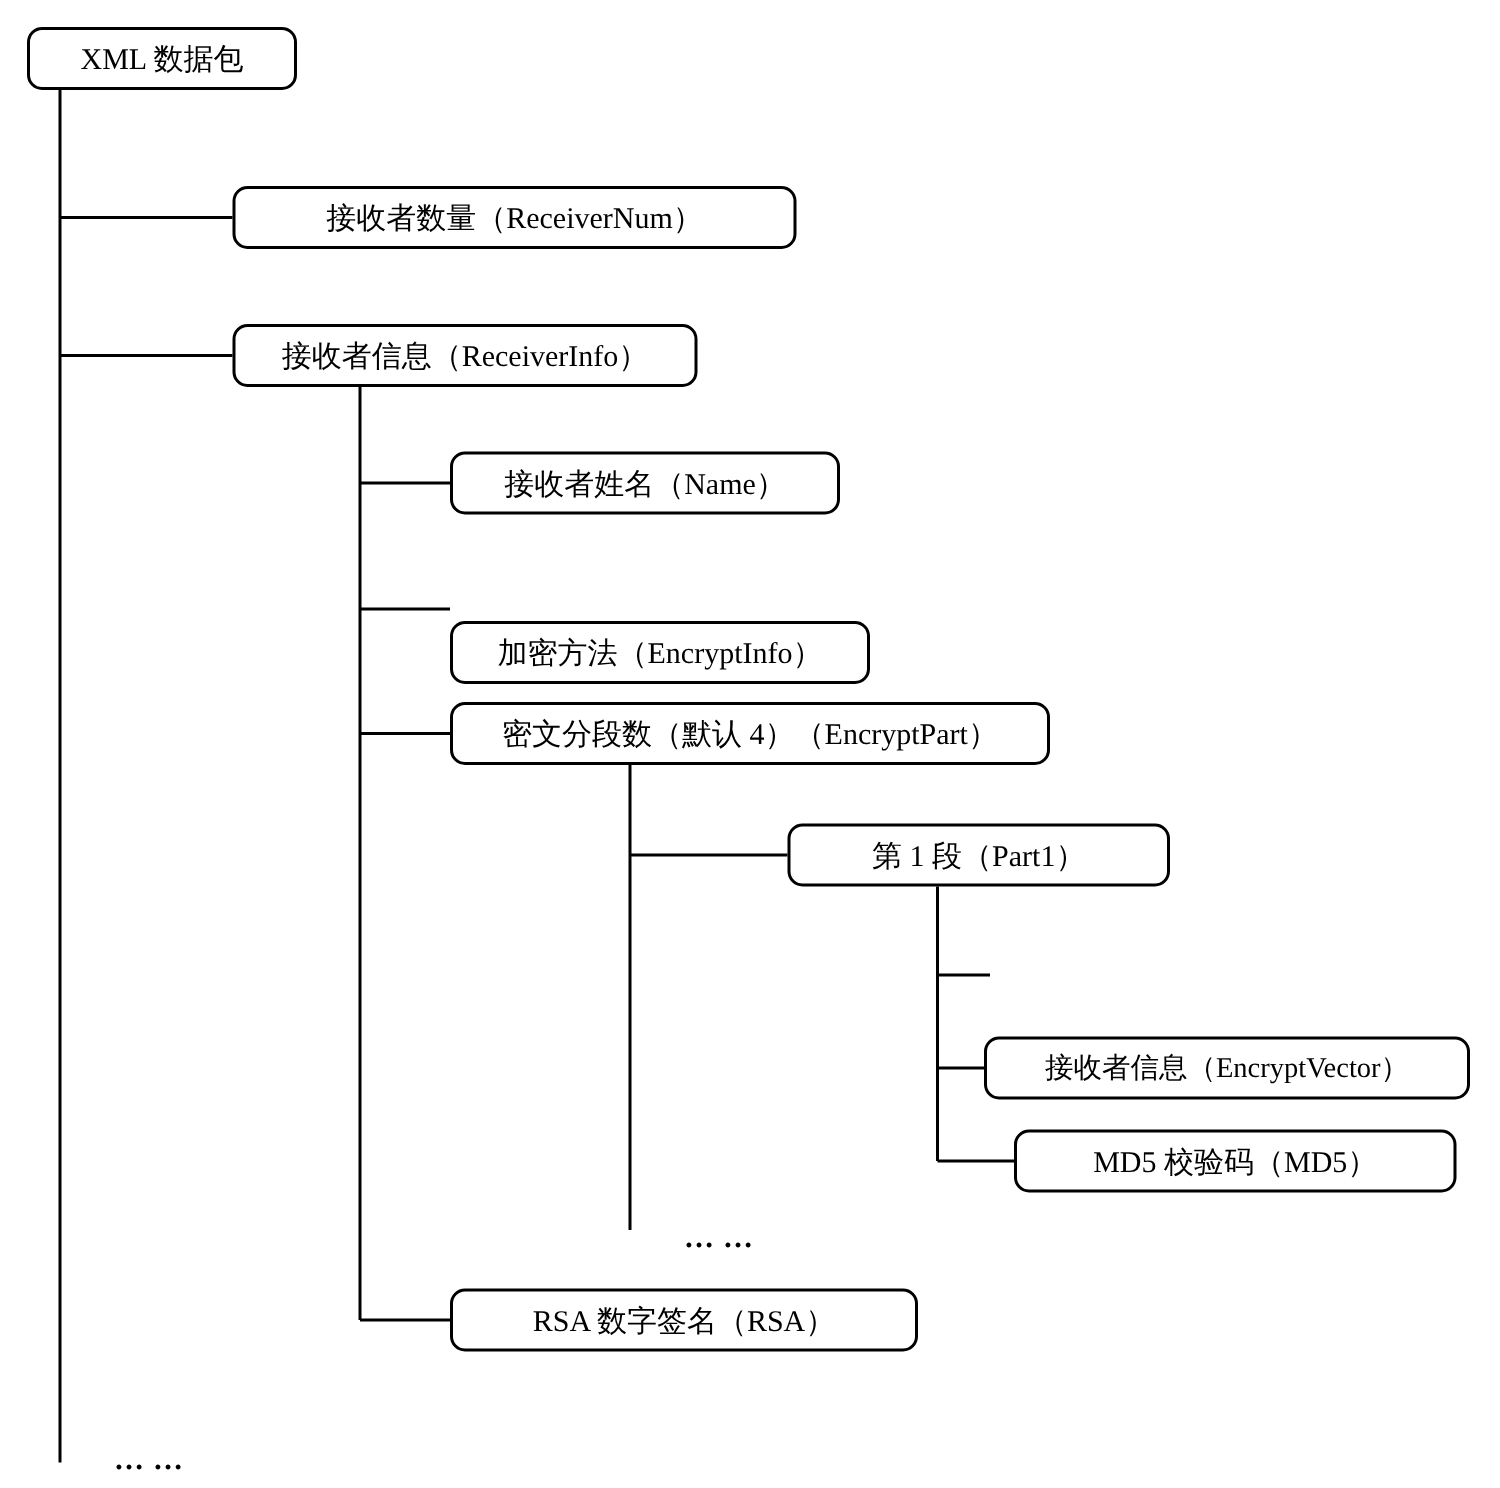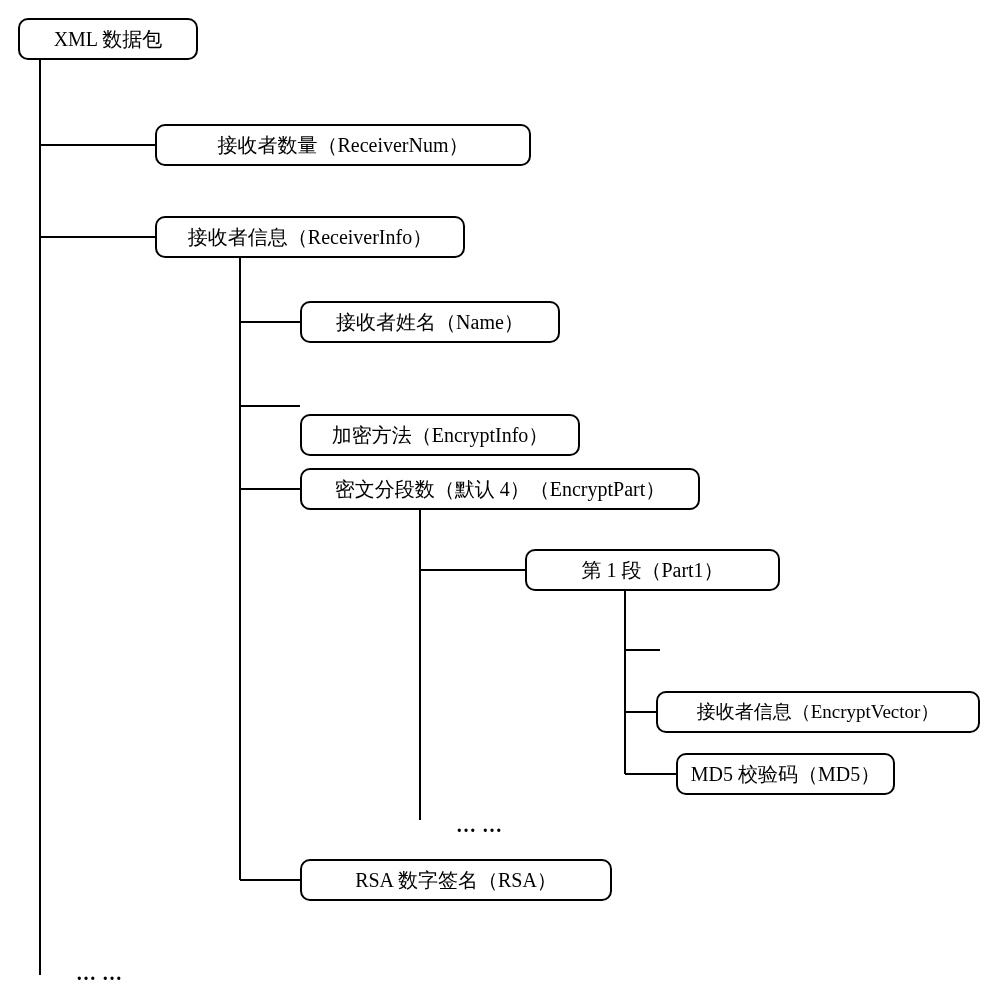--- a/index.html
+++ b/index.html
@@ -106,21 +106,21 @@
 
   <div class="node" style="left:525px; top:549px; width:255px; height:42px;">
     <span>第 1 段（Part1）</span>
   </div>
 
 
   <div class="node" style="left:656px; top:691px; width:324px; height:42px; font-size:19px;">
     <span>接收者信息（EncryptVector）</span>
   </div>
 
-  <div class="node" style="left:676px; top:753px; width:219px; height:42px;">
+  <div class="node" style="left:676px; top:753px; width:295px; height:42px;">
     <span>MD5 校验码（MD5）</span>
   </div>
 
   <div class="node" style="left:300px; top:859px; width:312px; height:42px;">
     <span>RSA 数字签名（RSA）</span>
   </div>
 
   <div class="ellipsis" style="left:456px; top:814px;">……</div>
   <div class="ellipsis" style="left:76px; top:962px;">……</div>
 

